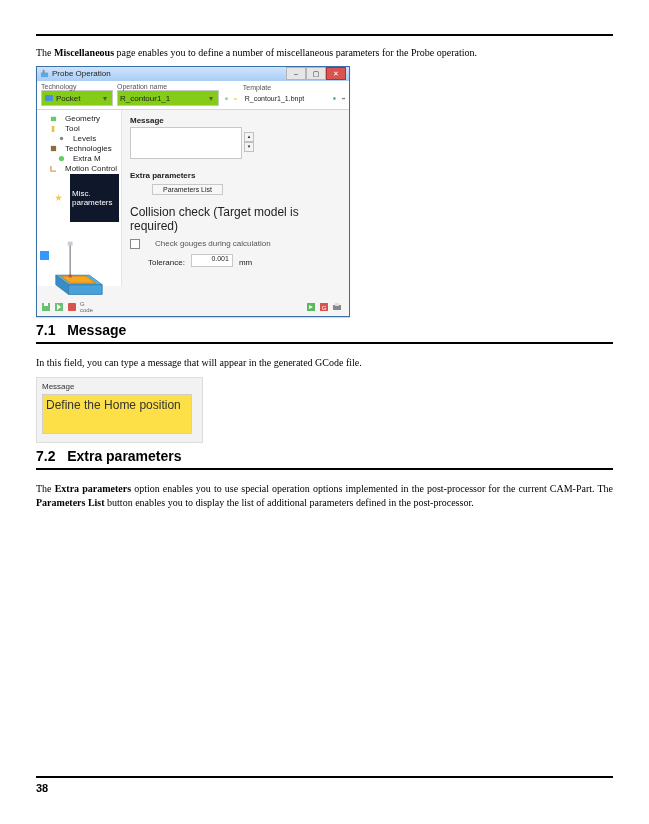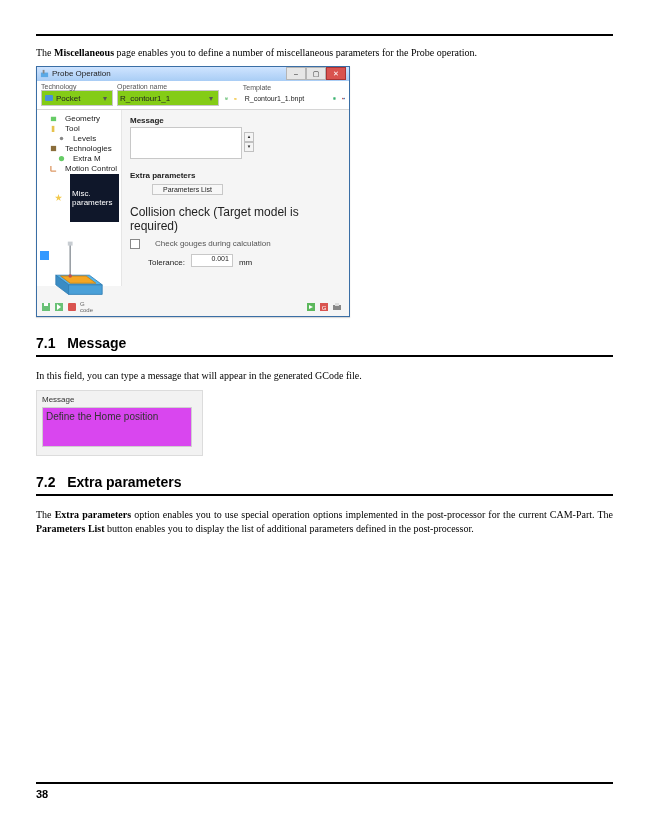--- a/index.html
+++ b/index.html
@@ -15,25 +15,25 @@
     box-sizing:border-box;
     padding:34px 36px 28px 36px;
     position:relative;
     box-shadow:0 0 4px rgba(0,0,0,.2);
   }
   .rule{border:none;border-top:2.2px double #000;margin:0 0 10px 0}
   p{margin:0 0 6px 0;line-height:1.35;font-size:10px;text-align:justify}
   b{font-weight:bold}
 
   
-  .sec{font-family:Arial,Helvetica,sans-serif;font-weight:bold;font-size:14px;margin:18px 0 4px 0}
+  .sec{font-family:Arial,Helvetica,sans-serif;font-weight:bold;font-size:14px;margin:5px 0 4px 0}
   .h1rule{border-top:2px solid #000;margin:4px 0 12px 0}
 
   .footer{
-    position:absolute;bottom:24px;left:36px;right:36px;
+    position:absolute;bottom:30px;left:36px;right:36px;
     border-top:2.2px double #000;padding-top:4px;
     font-family:Arial,Helvetica,sans-serif;font-weight:bold;font-size:11px;
   }
 
   
   .dlg{
     width:312px;height:249px;border:1px solid #3a6ea5;
     font-family:"Segoe UI",Tahoma,sans-serif;font-size:8px;color:#222;
     background:#f5f5f5;position:relative;
     box-shadow:0 1px 1px rgba(0,0,0,.15);
@@ -69,21 +69,21 @@
   .inp{width:34px;height:11px;border:1px solid #c8c8c8;background:#fff;text-align:right;padding:0 3px;font-size:7px}
   .preview{position:absolute;left:6px;bottom:18px;width:72px;height:60px}
   .btnbar{position:absolute;left:4px;bottom:3px;right:4px;height:12px;
     display:flex;align-items:center;justify-content:space-between}
   .ic{display:inline-block}
   .bar-ic{width:10px;height:10px;margin-right:3px}
 
   
   .samp{width:155px;border:1px solid #dcdcdc;background:#f2f2f2;padding:4px 5px 8px 5px;
     font-family:"Segoe UI",Tahoma,sans-serif;font-size:8px;color:#333}
-  .samp .mb{width:142px;height:32px;background:#d946ef;border:1px solid #cfcfcf;margin-top:3px;padding:3px;font-size:10px}
+  .samp .mb{width:142px;height:32px;background:#fde047;border:1px solid #cfcfcf;margin-top:3px;padding:3px;font-size:12px}
 
   svg{display:block}
 </style>
 </head>
 <body>
 
 <div class="sheet">
 
   <hr class="rule">
 

